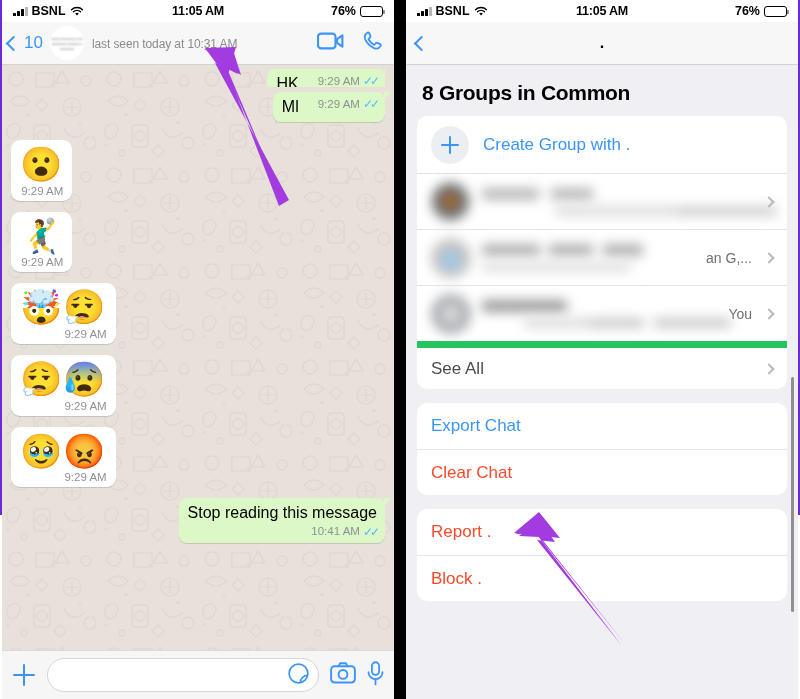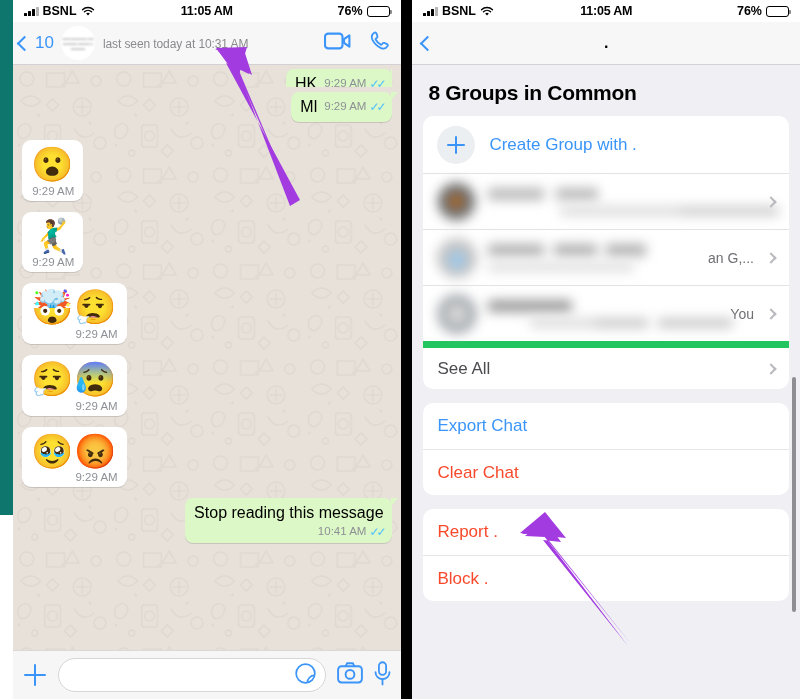--- a/index.html
+++ b/index.html
@@ -5,23 +5,22 @@
   * { box-sizing: border-box; margin: 0; padding: 0; }
   html, body {
     width: 800px; height: 699px;
     font-family: "Liberation Sans", sans-serif;
     background: #ffffff;
     overflow: hidden;
   }
   #root {
     position: relative;
     width: 800px; height: 515px;
-    background: #0f766e;
+    background: #6d28d9;
     display: flex;
-    padding-left: 11px;
   }
 
   
   .phone {
     position: relative;
     height: 699px;
     overflow: hidden;
     background: #fff;
   }
   .phone-left  { width: 392px; margin-left: 2px; }
@@ -125,21 +124,21 @@
     font-size: 16px; color: #000;
     line-height: 1.25;
     width: max-content;
   }
   .out { background: #dcf8c6; margin-left: auto; }
   .out::after {
     content:''; position:absolute; right:-6px; top:0;
     width:0;height:0;border-top:8px solid #dcf8c6;
     border-right:7px solid transparent;
   }
-  .bubble .row { display: flex; align-items: center; gap: 7px; }
+  .bubble .row { display: flex; align-items: flex-start; gap: 19px; }
   .meta { display: flex; align-items: center; gap: 3px; flex: none; padding-bottom: 1px; }
   .time { font-size: 11.5px; color: #8d9095; white-space: nowrap; }
   .ticks { color: #4fbfff; font-size: 12px; line-height: 1; letter-spacing: -3px; }
 
   .sticker-card {
     background: #fff; border-radius: 9px;
     box-shadow: 0 1px 0.5px rgba(0,0,0,.13);
     padding: 7px 9px 4px 9px;
     width: max-content;
     margin-bottom: 11px;

